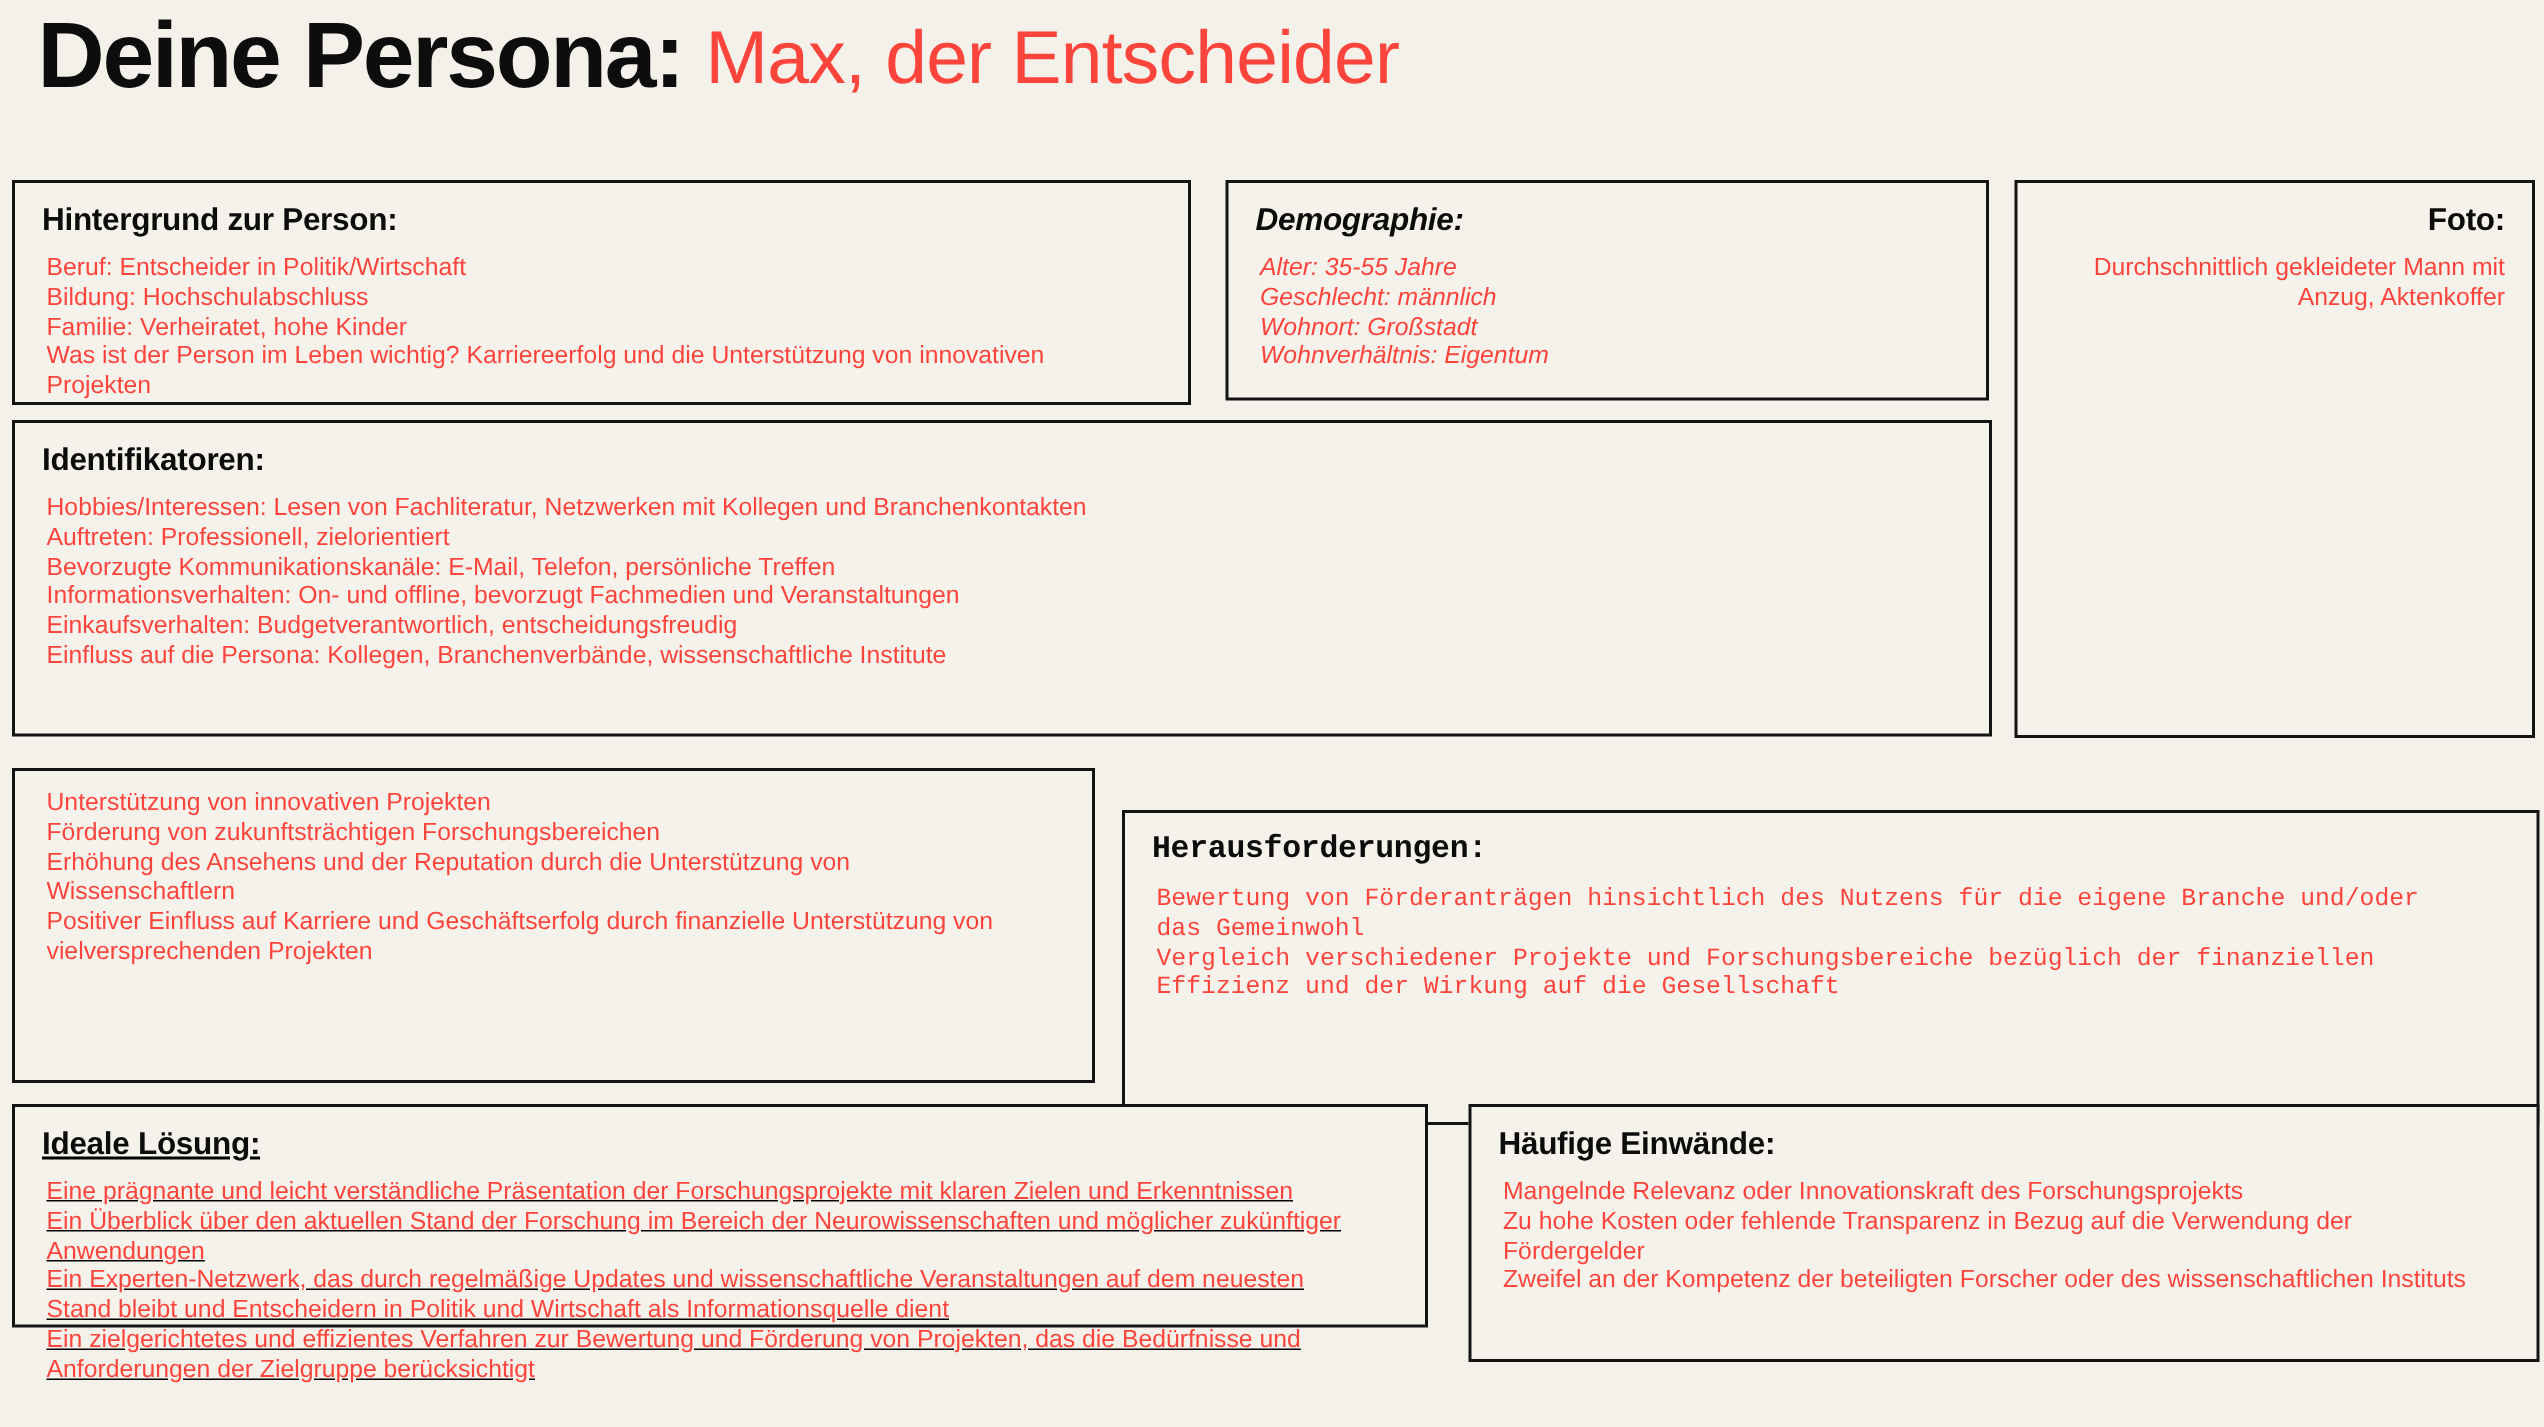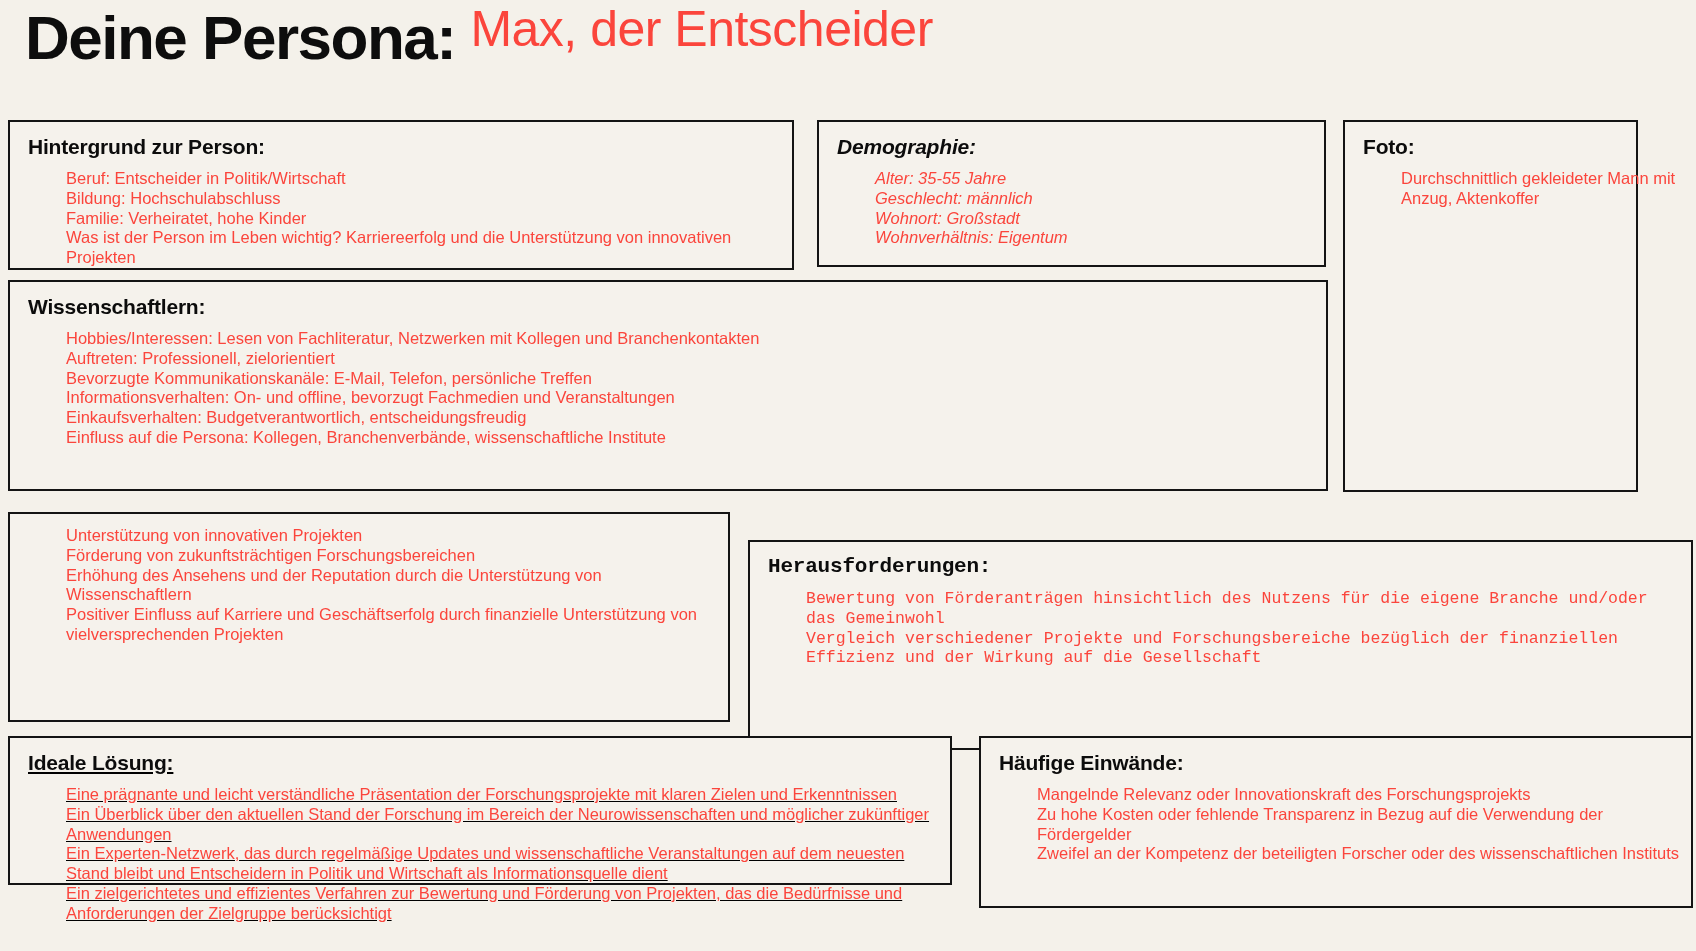--- a/index.html
+++ b/index.html
@@ -15,21 +15,21 @@
     background: #f4f1ea;
     overflow: hidden;
   }
   
   #title {
     position: absolute;
     left: 25px;
     top: 0px;
     height: 76px;
     display: flex;
-    align-items: flex-start;
+    align-items: center;
     white-space: nowrap;
   }
   .title-black {
     font-size: 62px;
     font-weight: bold;
     color: #0d0d0d;
     letter-spacing: -1.5px;
     line-height: 76px;
   }
   .title-red {
@@ -50,32 +50,31 @@
   .box-heading {
     font-size: 21px;
     font-weight: bold;
     color: #0c0c0c;
     letter-spacing: -0.2px;
     line-height: 26px;
     margin: 0 0 9px 0;
   }
   .box-body {
     padding-left: 3px;
-    margin-left: 35px;
   }
   .line {
     font-size: 16.5px;
     line-height: 19.8px;
     color: #fb453c;
     white-space: nowrap;
   }
   
   #box-hintergrund      { left: 8px;    top: 120px; width: 786px;  height: 150px; }
   #box-demographie      { left: 817px;  top: 120px; width: 509px;  height: 147px; font-style: italic; }
-  #box-foto             { left: 1343px; top: 120px; width: 295px;  height: 372px; }
+  #box-foto             { left: 1343px; top: 120px; width: 347px;  height: 372px; text-align: right; }
   #box-identifikatoren  { left: 8px;    top: 280px; width: 1320px; height: 211px; }
   #box-erwartungen      { left: 8px;    top: 512px; width: 722px;  height: 210px; }
   #box-herausforderungen{ left: 748px;  top: 540px; width: 945px;  height: 210px; font-family: Liberation Mono, monospace; }
   #box-ideale-loesung   { left: 8px;    top: 736px; width: 944px;  height: 149px; text-decoration: underline; }
   #box-einwaende        { left: 979px;  top: 736px; width: 714px;  height: 172px; }
 </style>
 </head>
 <body>
 
 <div id="canvas">
@@ -108,21 +107,21 @@
 
   <div class="box" id="box-foto">
     <h2 class="box-heading">Foto:</h2>
     <div class="box-body">
         <div class="line">Durchschnittlich gekleideter Mann mit</div>
         <div class="line">Anzug, Aktenkoffer</div>
       </div>
   </div>
 
   <div class="box" id="box-identifikatoren">
-    <h2 class="box-heading">Wissenschaftlern:</h2>
+    <h2 class="box-heading">Identifikatoren:</h2>
     <div class="box-body">
         <div class="line">Hobbies/Interessen: Lesen von Fachliteratur, Netzwerken mit Kollegen und Branchenkontakten</div>
         <div class="line">Auftreten: Professionell, zielorientiert</div>
         <div class="line">Bevorzugte Kommunikationskanäle: E-Mail, Telefon, persönliche Treffen</div>
         <div class="line">Informationsverhalten: On- und offline, bevorzugt Fachmedien und Veranstaltungen</div>
         <div class="line">Einkaufsverhalten: Budgetverantwortlich, entscheidungsfreudig</div>
         <div class="line">Einfluss auf die Persona: Kollegen, Branchenverbände, wissenschaftliche Institute</div>
       </div>
   </div>
 

